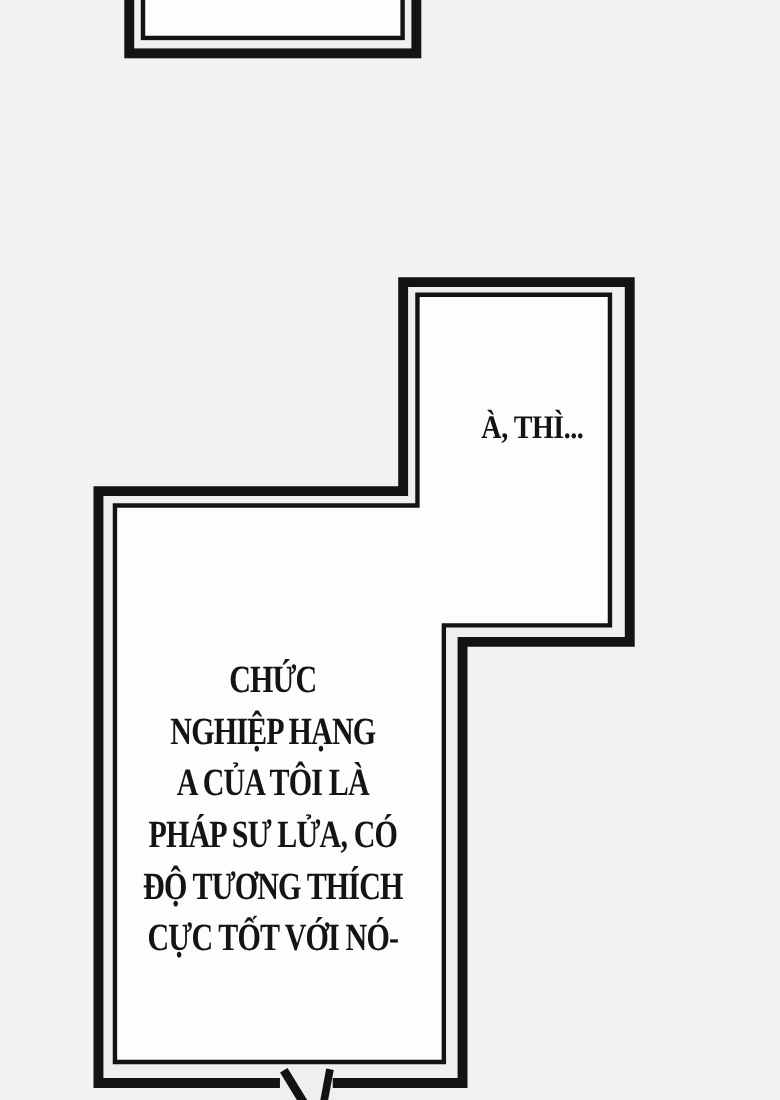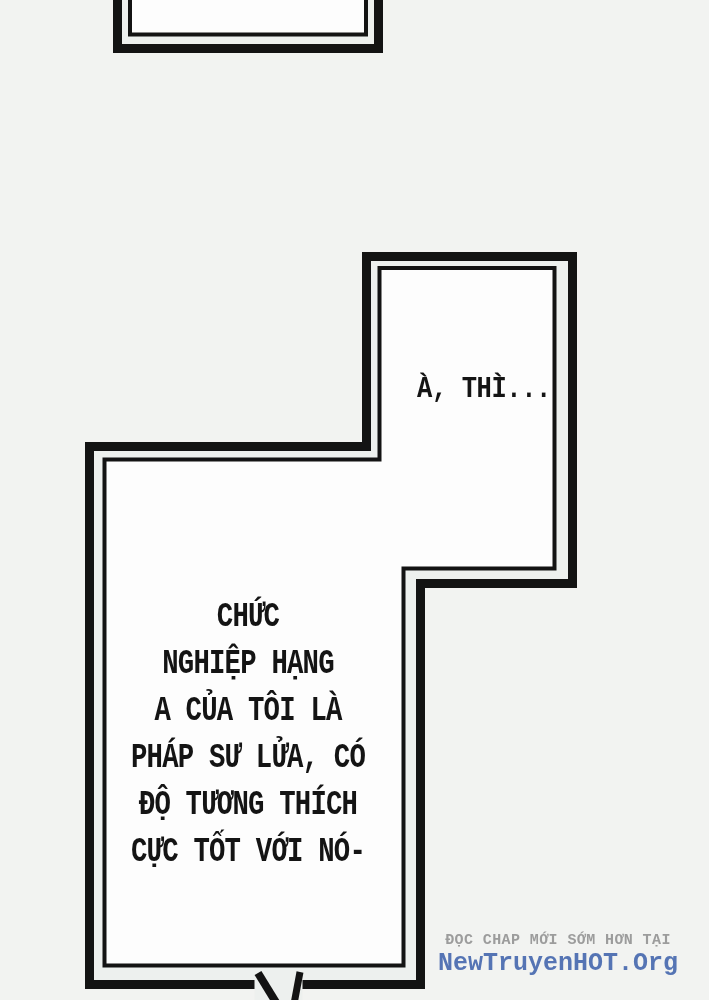--- a/index.html
+++ b/index.html
@@ -6,21 +6,21 @@
     margin: 0;
     padding: 0;
     background: #f2f3f1;
   }
   .stage {
     position: relative;
     width: 709px;
     height: 1000px;
     overflow: hidden;
     background: var(--page-bg, #f2f3f1);
-    font-family: Liberation Mono, monospace;
+    font-family: Liberation Serif, serif;
   }
   .bubble-svg {
     position: absolute;
     left: 0;
     top: 0;
     width: 709px;
     height: 1000px;
     display: block;
   }
   .outer-shape {
@@ -126,18 +126,14 @@
 
   <div class="speech-text main-text">
     <div class="line">CHỨC</div>
     <div class="line">NGHIỆP HẠNG</div>
     <div class="line">A CỦA TÔI LÀ</div>
     <div class="line">PHÁP SƯ LỬA, CÓ</div>
     <div class="line">ĐỘ TƯƠNG THÍCH</div>
     <div class="line">CỰC TỐT VỚI NÓ-</div>
   </div>
 
-  <div class="watermark">
-    <div class="wm-line1">ĐỌC CHAP MỚI SỚM HƠN TẠI</div>
-    <div class="wm-line2">NewTruyenHOT.Org</div>
-  </div>
 
 </div>
 
 </body></html>

